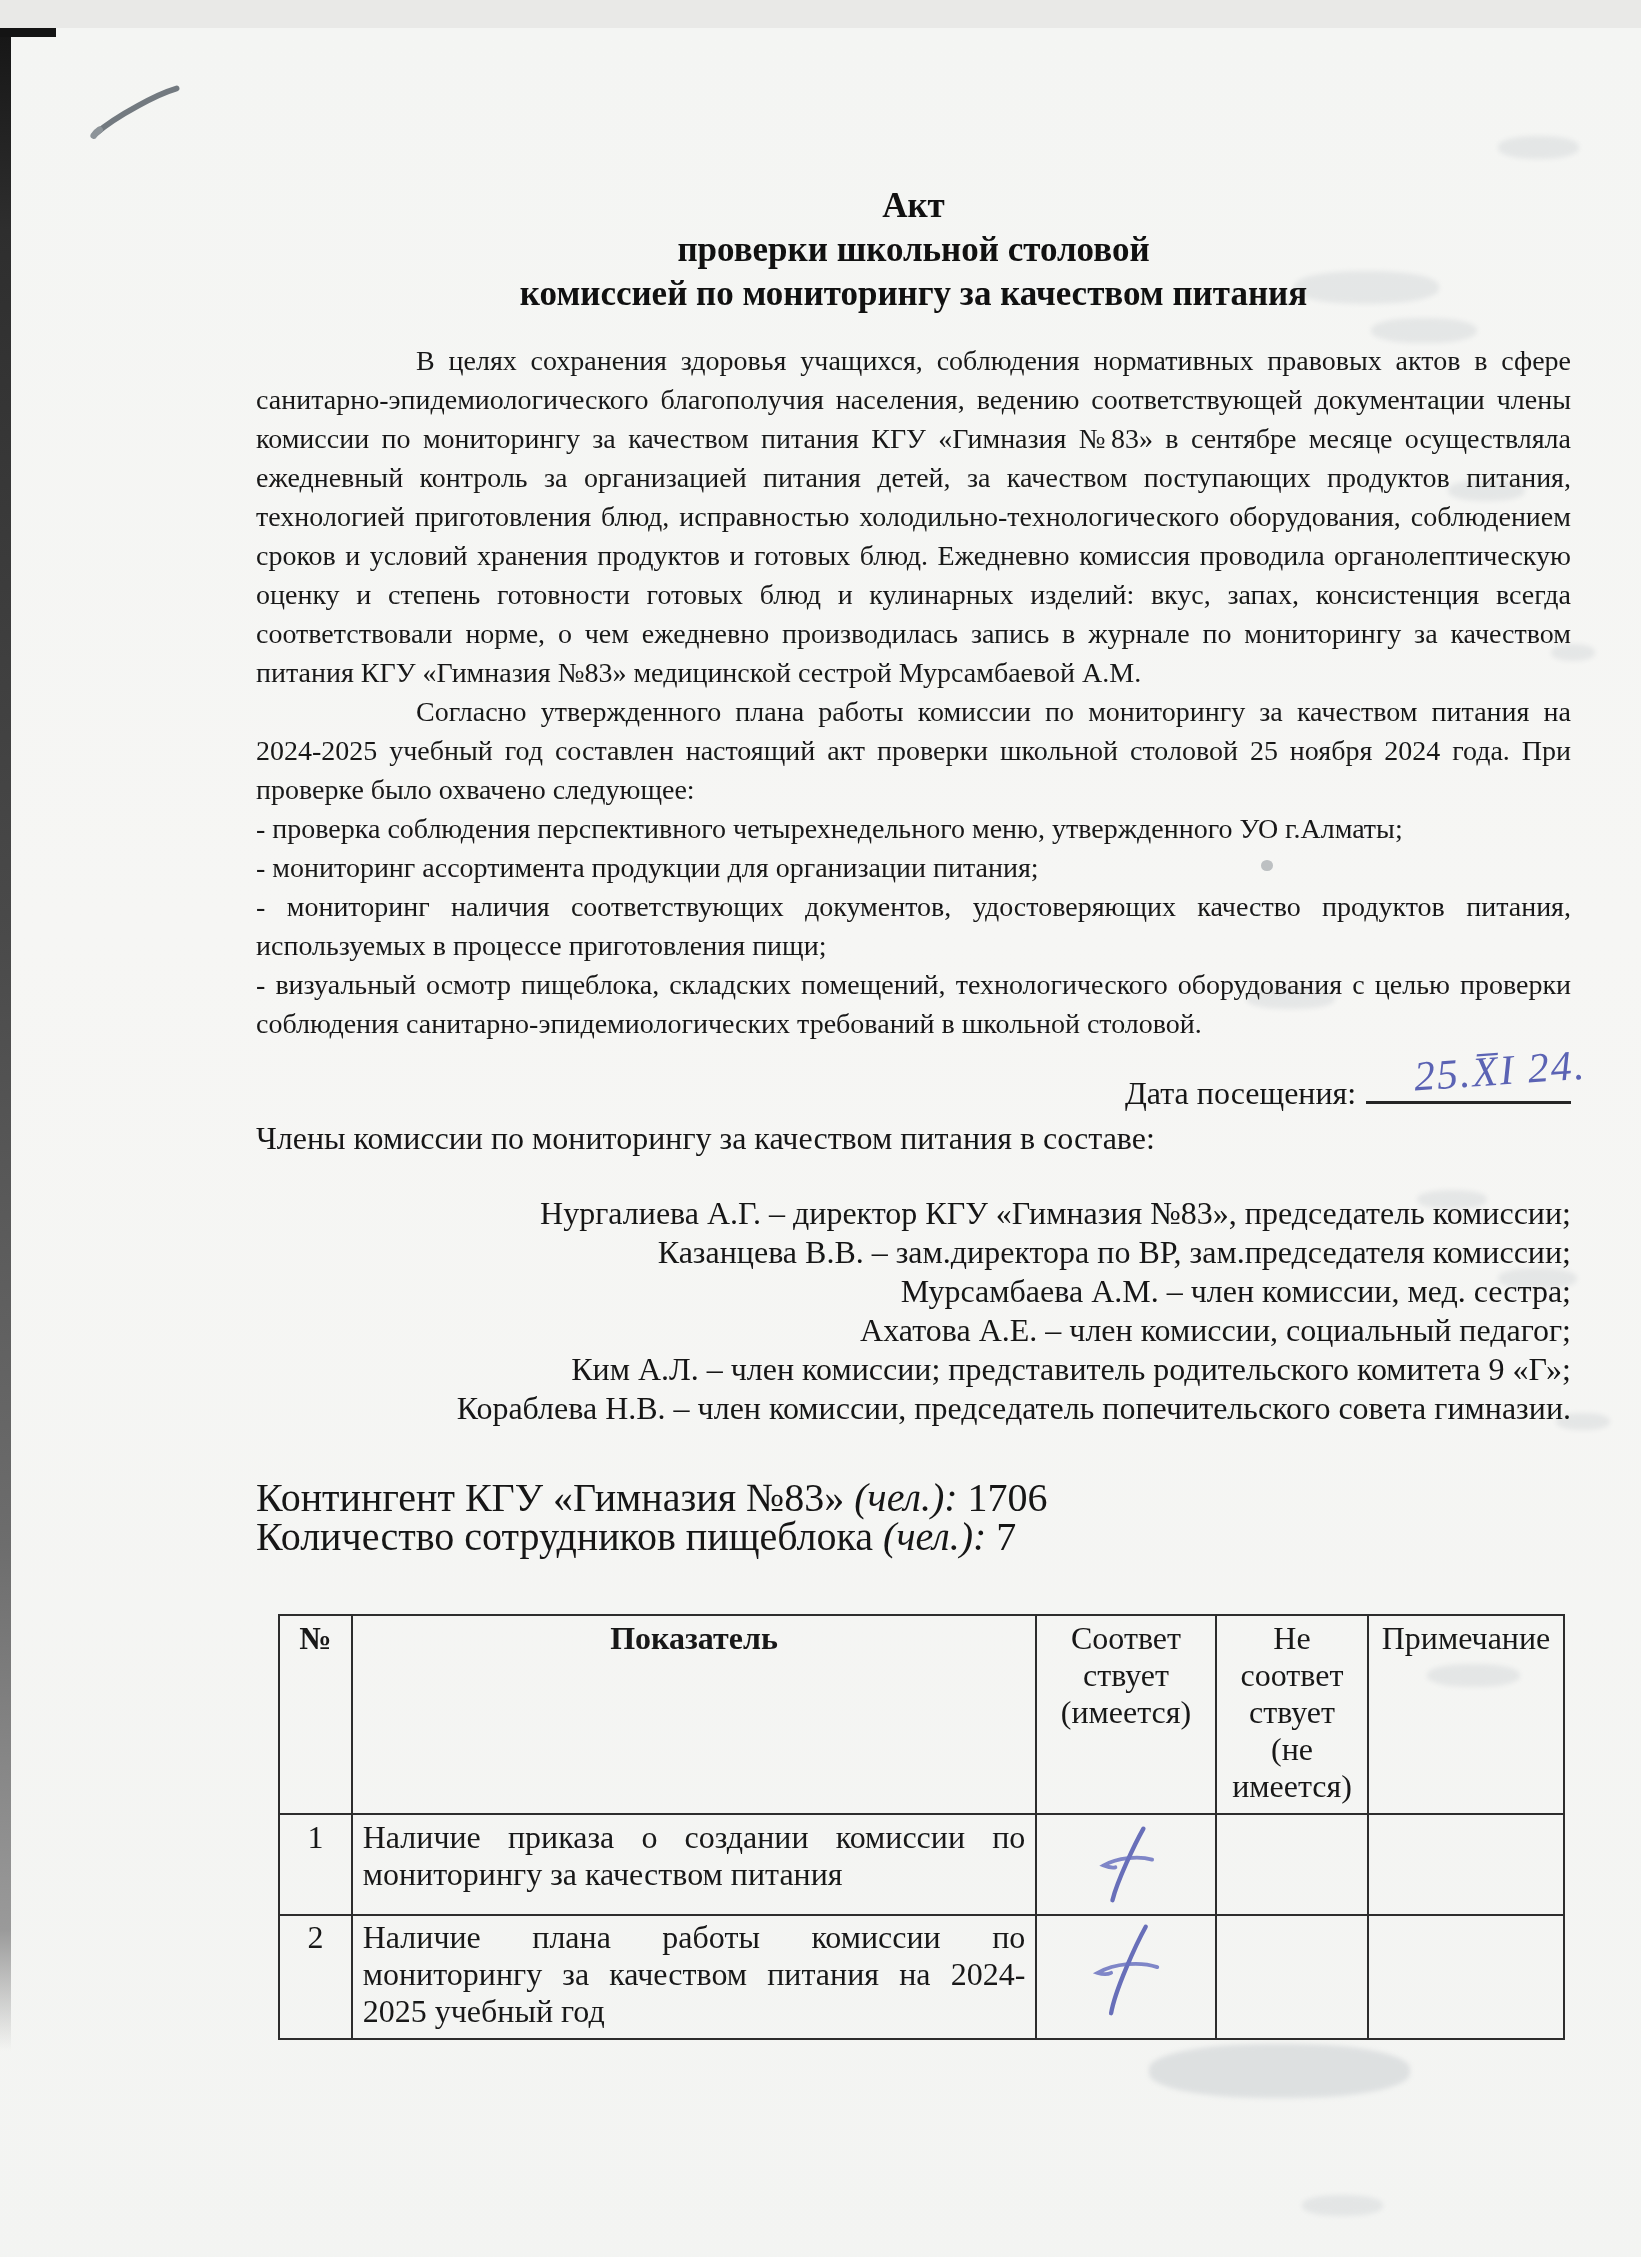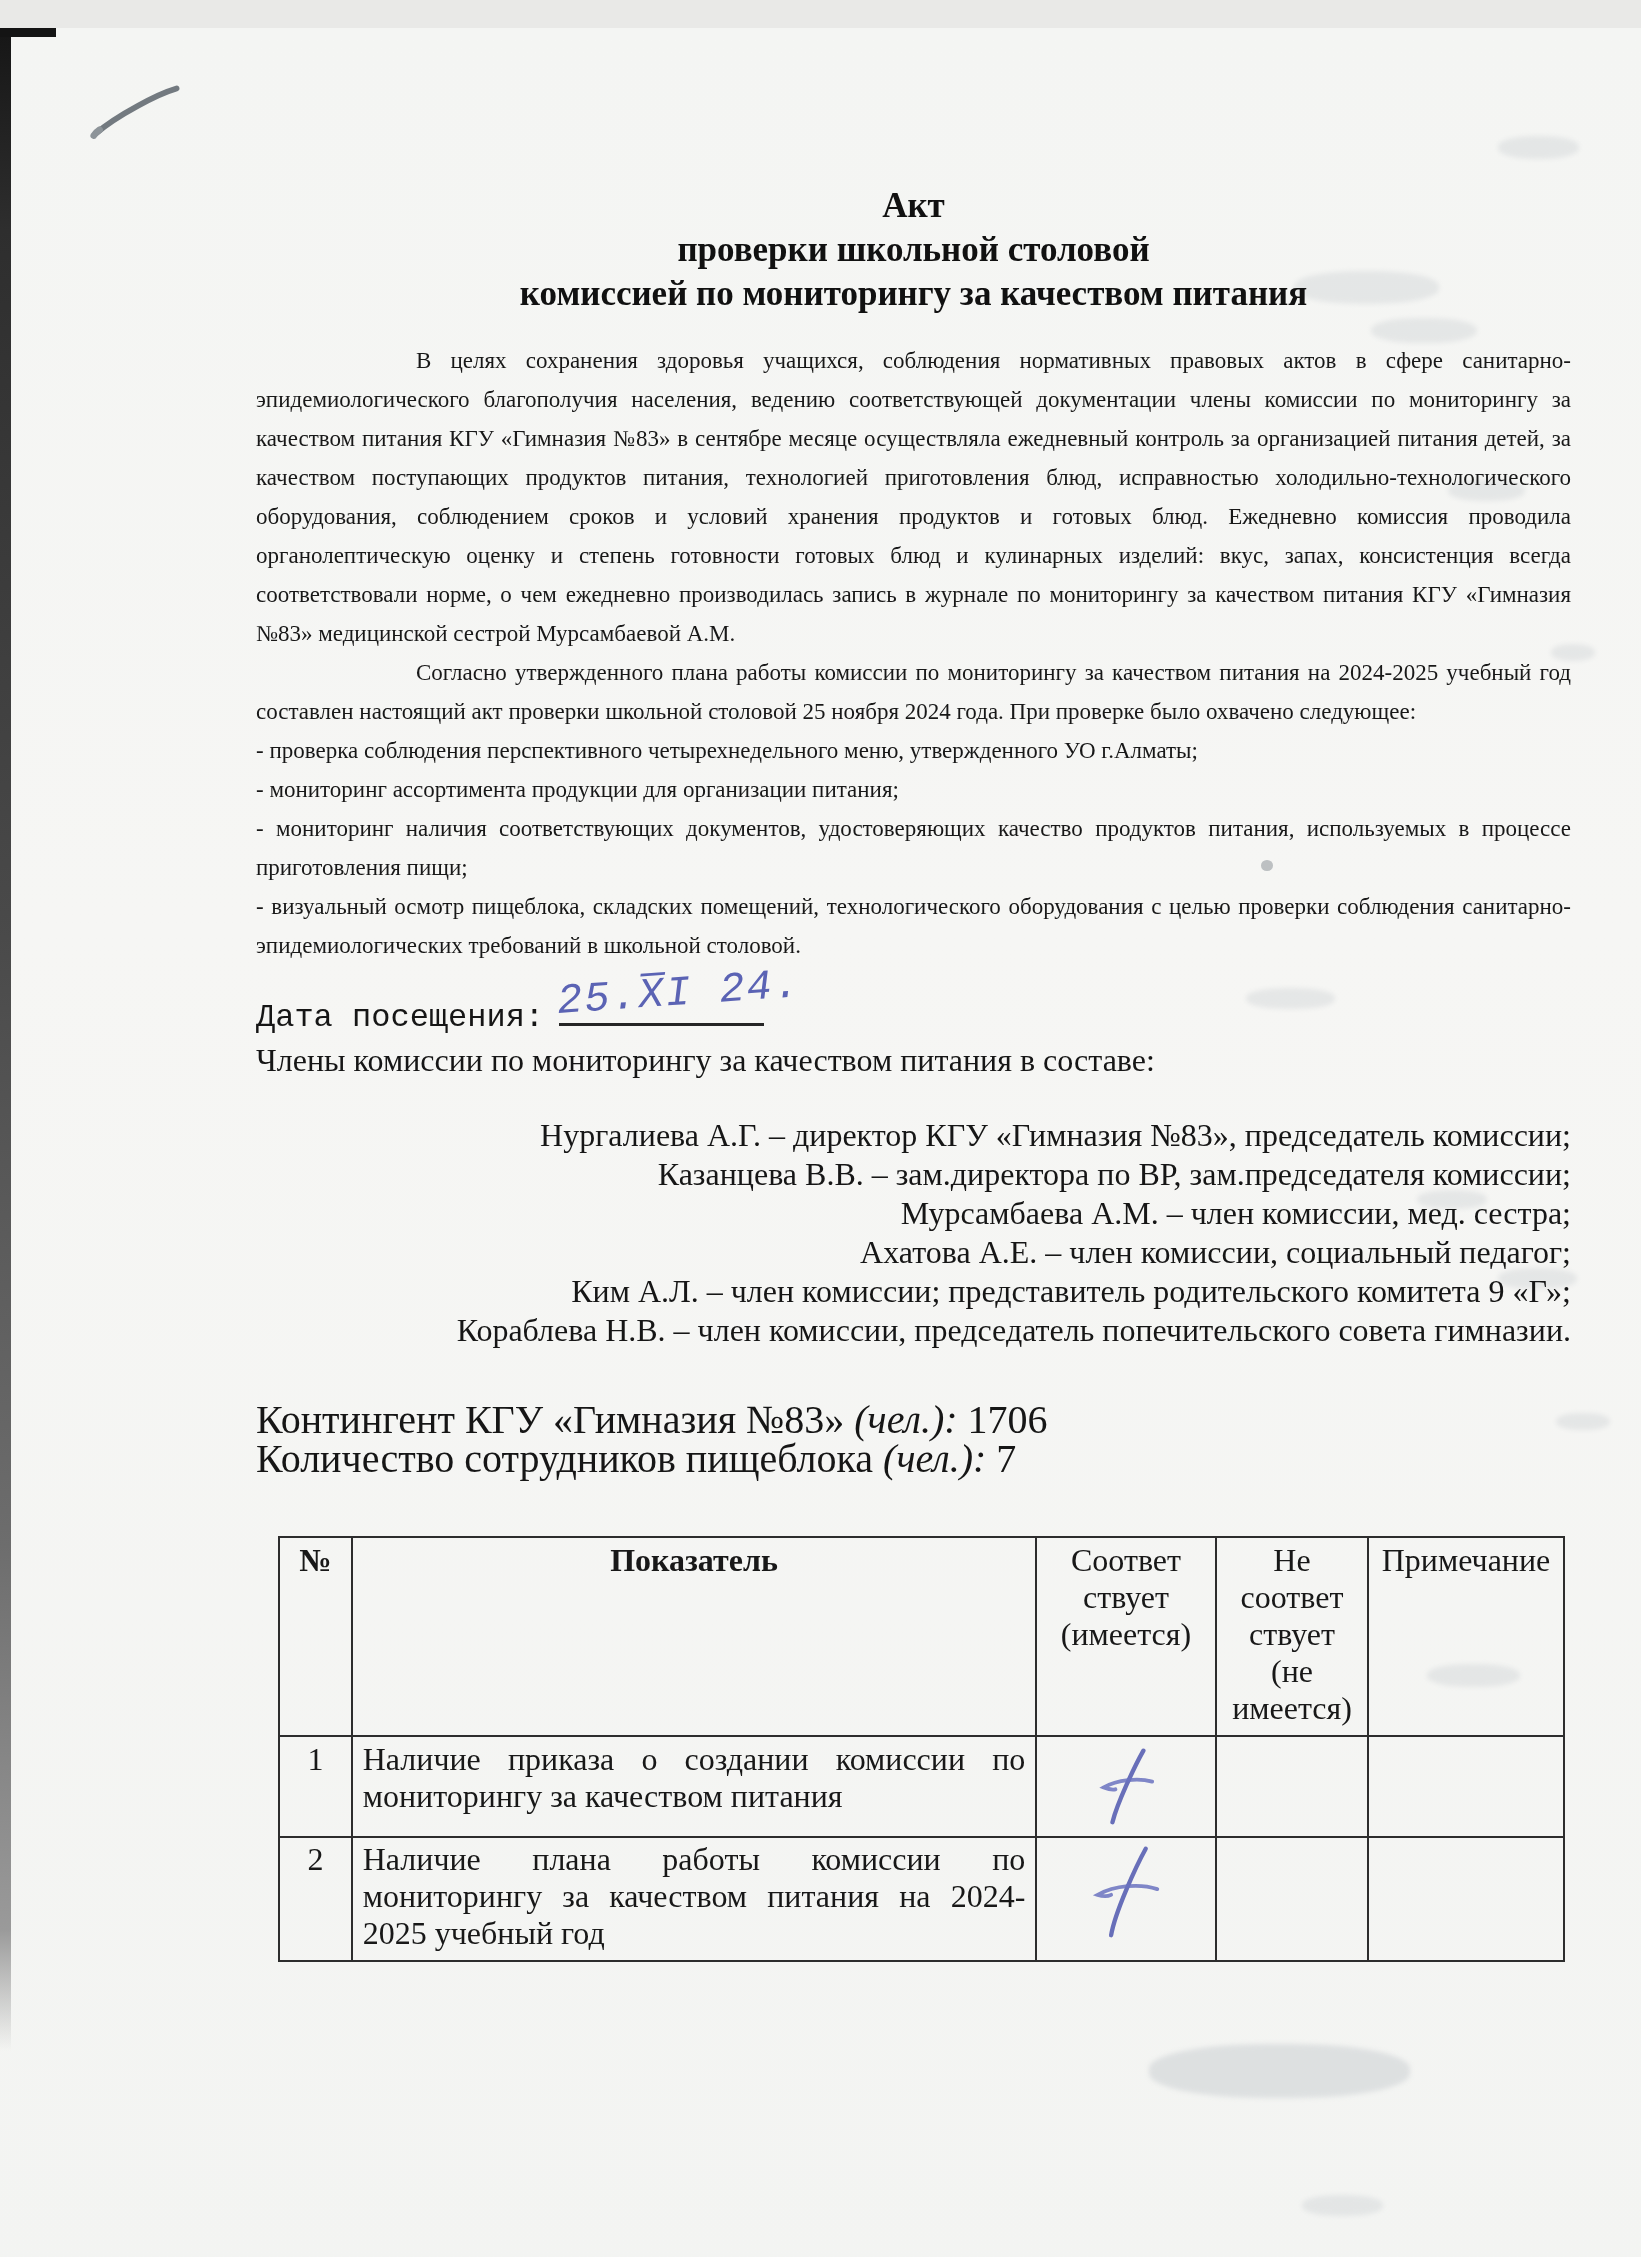--- a/index.html
+++ b/index.html
@@ -33,26 +33,26 @@
     position:absolute; left:1261px; top:832px; width:11.6px; height:10.6px;
     background:#8f959b; border-radius:50%; opacity:.55; filter:blur(0.5px);
   }
   
   .content { position:absolute; left:256px; top:0; width:1315px; }
   .title-block { padding-top:156px; margin-bottom:25px; }
   .title-line {
     text-align:center; font-weight:bold; font-size:35px; line-height:44px; color:#111;
   }
   .para {
-    margin:0; font-size:23px; line-height:39px;
+    margin:0; font-size:28px; line-height:39px;
     text-align:justify; text-align-last:left; color:#181818;
   }
   .para.indent { text-indent:160px; }
   
-  .date-row { margin-top:13.5px; text-align:left; height:58px;font-family:Liberation Mono, monospace; }
+  .date-row { margin-top:13.5px; text-align:right; height:58px; }
   .date-label { font-size:32px; line-height:39px; }
   .date-hw-wrap {
     display:inline-block; position:relative; width:205px; height:44px;
     border-bottom:3.9px solid #262626; vertical-align:baseline; margin-left:5.8px;
   }
   .date-hw {
     position:absolute; left:0; bottom:-3.9px; width:222px;
     font-size:42px; font-style:italic; letter-spacing:1.9px; white-space:nowrap;
     transform:rotate(-4deg); transform-origin:left bottom;
   }

